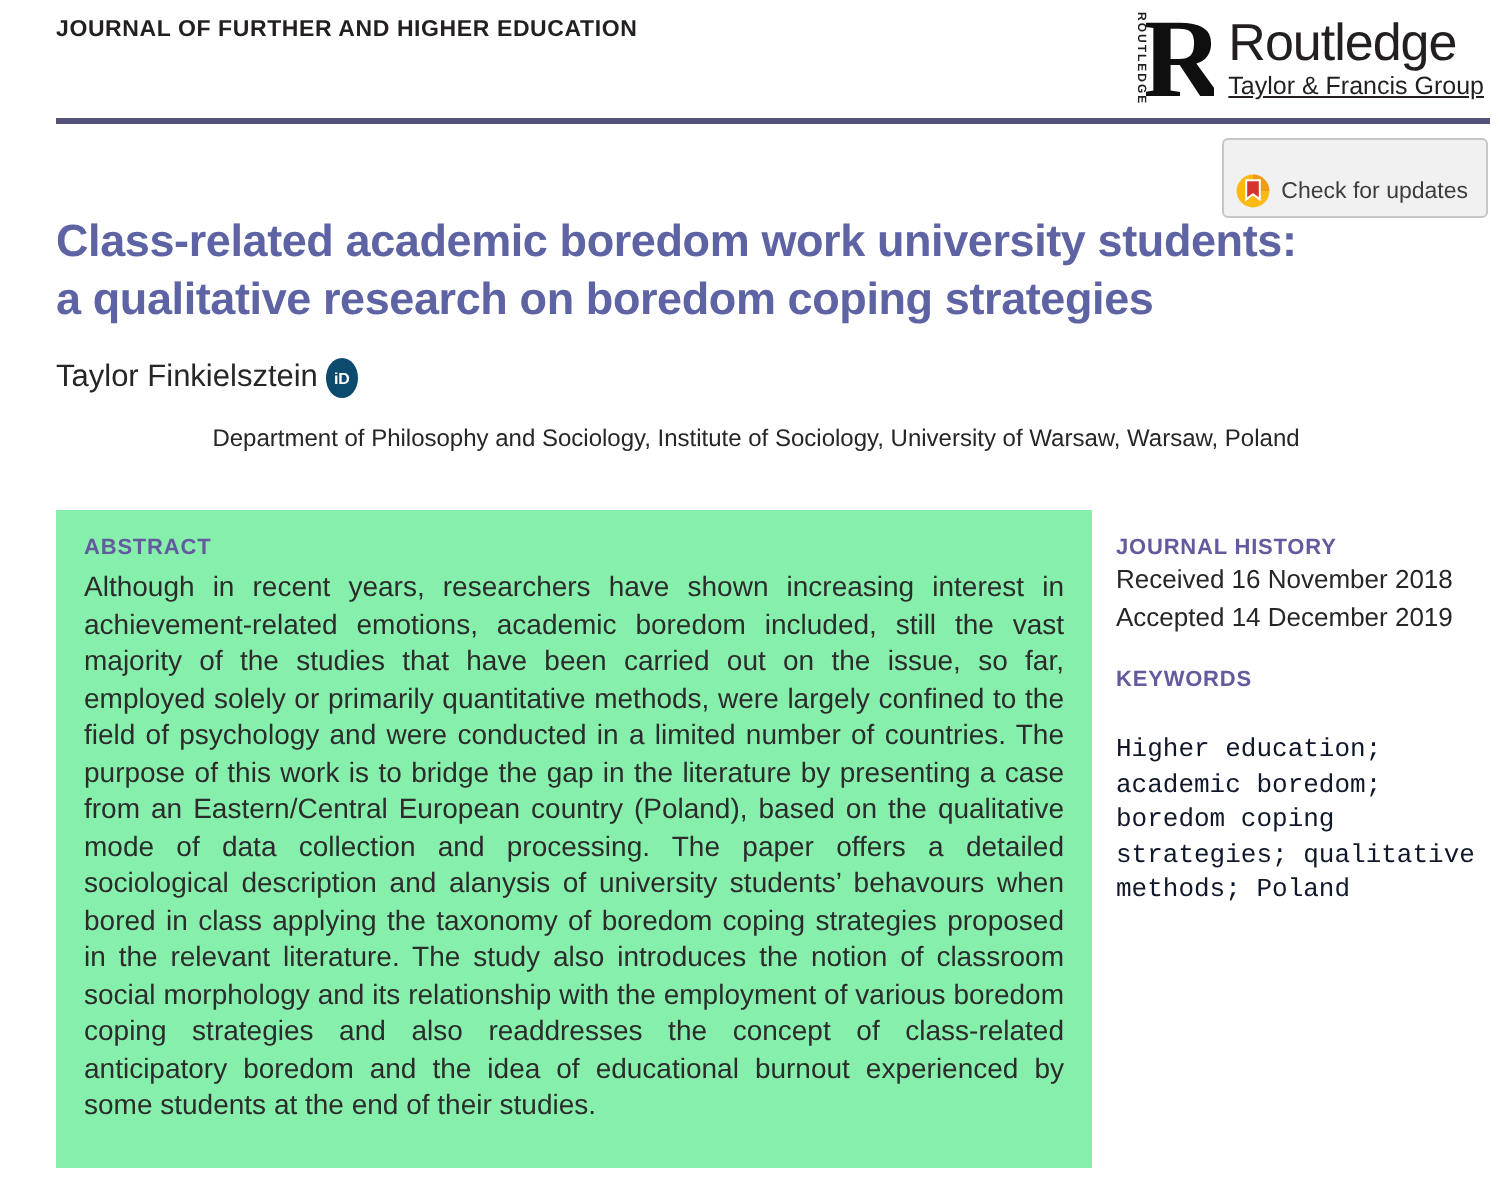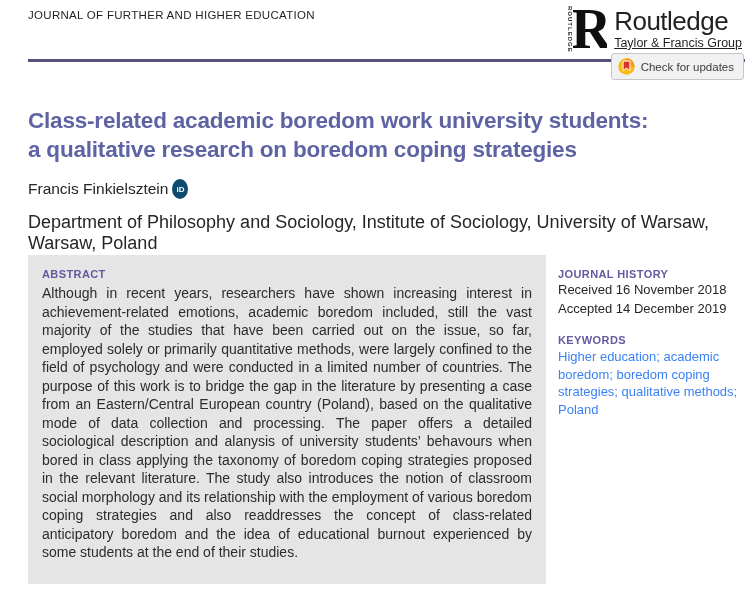--- a/index.html
+++ b/index.html
@@ -4,78 +4,78 @@
 <style>
   * { margin:0; padding:0; box-sizing:border-box; }
   html,body { background:#ffffff; }
   body {
     width:750px; height:590px; position:relative; overflow:hidden;
     font-family:"Liberation Sans", sans-serif; color:#262626;
   }
 
   
   .header-left { position:absolute; left:28px; top:9px; }
-  .journal-name { font-size:11.5px; font-weight:400; letter-spacing:0.3px; color:#231f20; }
+  .journal-name { font-size:11.5px; font-weight:700; letter-spacing:0.3px; color:#231f20; }
   .doi { font-size:12.5px; color:#231f20; margin-top:3px; text-decoration:none; display:inline-block; }
 
   .logo { position:absolute; top:4px; right:8px; display:flex; align-items:flex-start; }
   .logo-mark { display:flex; align-items:stretch; margin-right:7px; }
   .logo-vertical {
     writing-mode:vertical-rl; text-orientation:sideways;
     font-size:6px; font-weight:bold; letter-spacing:1px; color:#231f20;
     line-height:1; padding-top:2px; height:46px;
   }
   .logo-r { width:34px; height:48px; }
   .logo-text-block { padding-top:4px; }
   .logo-name { font-size:26px; color:#231f20; line-height:1; letter-spacing:-0.5px; }
   .logo-tagline { font-size:12.5px; color:#231f20; margin-top:2px;text-decoration:underline; }
 
   .rule { position:absolute; left:28px; right:5px; top:59px; height:3px; background:#54517a; }
 
   .check-badge {
-    position:absolute; top:53px; right:6px;
+    position:absolute; top:69px; right:6px;
     display:flex; align-items:center; gap:6px;
     background:#f1f1f1; border:1px solid #c6c6c6; border-radius:3px;
-    padding:4px 9px 4px 6px; cursor:pointer;
+    padding:17px 9px 4px 6px; cursor:pointer;
   }
   .check-badge span { font-size:11.5px; color:#3d3d3d; }
 
   
   .title {
     position:absolute; left:28px; top:106px; width:710px;
     font-size:22.5px; font-weight:bold; color:#5e63a4; line-height:29px;
     letter-spacing:-0.2px;
   }
   .author-row { position:absolute; left:28px; top:179px; display:flex; align-items:center; gap:4px; }
   .author-name { font-size:15.5px; color:#262626; }
   .orcid {
     width:16px; height:20px; border-radius:50%; background:#0c4a6e;
     display:flex; align-items:center; justify-content:center;
     color:#ffffff; font-size:8px; font-weight:bold; cursor:pointer;
   }
-  .affiliation { position:absolute; left:28px; top:212px; width:700px; font-size:18px; color:#262626; }
+  .affiliation { position:absolute; left:28px; top:212px; width:700px; font-size:12px; color:#262626;text-align:center; }
 
   
   .abstract-box {
     position:absolute; left:28px; top:255px; width:518px; min-height:329px;
-    background:#e5e5e5; padding:13px 14px 14px 14px;
+    background:#86efac; padding:13px 14px 14px 14px;
   }
   .section-heading {
     font-size:11px; font-weight:bold; color:#645a9e; letter-spacing:0.4px;
   }
   .abstract-text {
     margin-top:4px; font-size:14px; line-height:18.5px; color:#2c2c2c;
     text-align:justify;
   }
 
   .sidebar { position:absolute; left:558px; top:255px; width:184px; }
   .sidebar .section-heading { margin-top:13px; }
   .sidebar .section-heading:first-child { margin-top:13px; }
   .sidebar-line { font-size:13px; line-height:17.5px; color:#262626; margin-top:1px; }
-  .keywords-text { font-size:13px; line-height:17.5px; color:#3b82f6; margin-top:2px; }
+  .keywords-text { font-size:13px; line-height:17.5px; color:#0f172a; margin-top:20px;font-family:Liberation Mono, monospace; }
   .sidebar-block + .sidebar-block { margin-top:17px; }
 </style>
 </head>
 <body>
 
 <div class="header-left">
   <div class="journal-name">JOURNAL OF FURTHER AND HIGHER EDUCATION</div>
 </div>
 
 <div class="logo">
@@ -101,21 +101,21 @@
   </svg>
   <span>Check for updates</span>
 </div>
 
 <h1 class="title">
   <span style="display:block">Class-related academic boredom work university students:</span>
   <span style="display:block">a qualitative research on boredom coping strategies</span>
 </h1>
 
 <div class="author-row">
-  <span class="author-name">Francis Finkielsztein</span>
+  <span class="author-name">Taylor Finkielsztein</span>
   <span class="orcid">iD</span>
 </div>
 
 <div class="affiliation">Department of Philosophy and Sociology, Institute of Sociology, University of Warsaw, Warsaw, Poland</div>
 
 <div class="abstract-box">
   <div class="section-heading">ABSTRACT</div>
   <div class="abstract-text">Although in recent years, researchers have shown increasing interest in achievement-related emotions, academic boredom included, still the vast majority of the studies that have been carried out on the issue, so far, employed solely or primarily quantitative methods, were largely confined to the field of psychology and were conducted in a limited number of countries. The purpose of this work is to bridge the gap in the literature by presenting a case from an Eastern/Central European country (Poland), based on the qualitative mode of data collection and processing. The paper offers a detailed sociological description and alanysis of university students’ behavours when bored in class applying the taxonomy of boredom coping strategies proposed in the relevant literature. The study also introduces the notion of classroom social morphology and its relationship with the employment of various boredom coping strategies and also readdresses the concept of class-related anticipatory boredom and the idea of educational burnout experienced by some students at the end of their studies.</div>
 </div>
 

